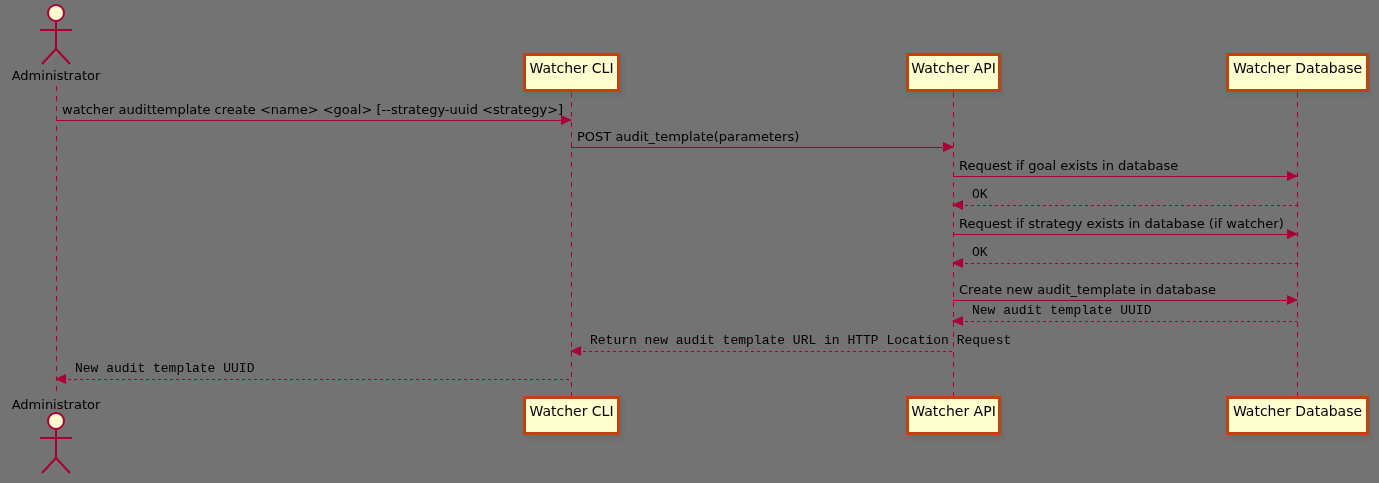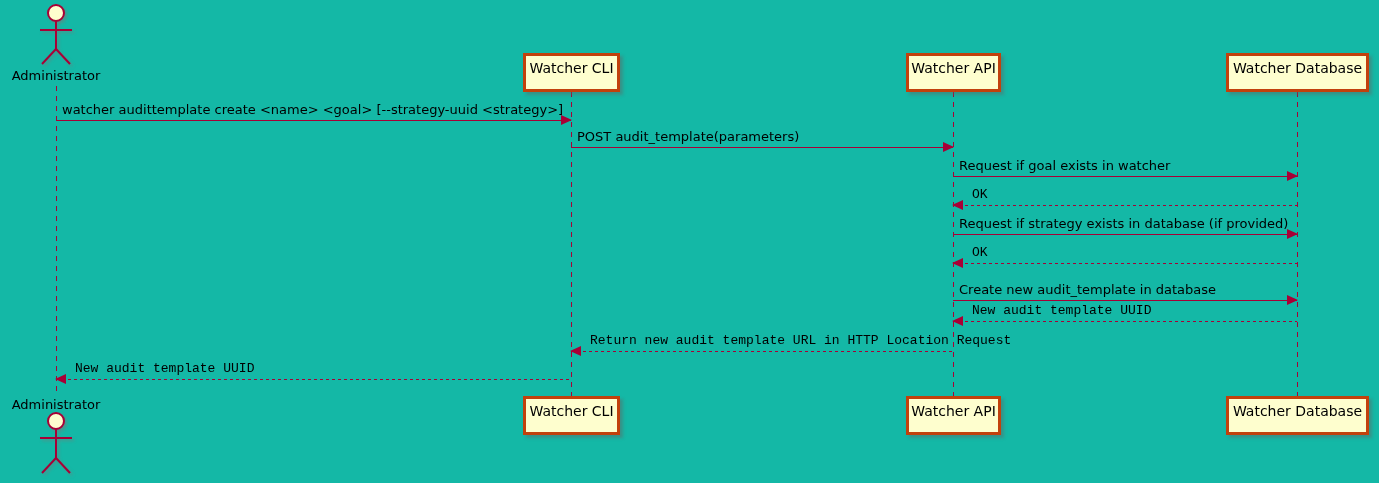--- a/index.html
+++ b/index.html
@@ -4,21 +4,21 @@
 <style>
   html, body {
     margin: 0;
     padding: 0;
     background: #ffffff;
   }
   .diagram {
     position: relative;
     width: 1379px;
     height: 483px;
-    background: #14b8a6;
+    background: #737373;
     font-family: "DejaVu Sans", "Liberation Sans", sans-serif;
     color: #000000;
     overflow: hidden;
   }
   
   .actor-figure {
     position: absolute;
     filter: drop-shadow(2px 2px 1.5px rgba(120,120,120,0.55));
   }
   .actor-label {
@@ -110,35 +110,35 @@
   </div>
 
   <div class="msg" style="left:56px; top:103px; width:515px;">
     <span class="label">watcher audittemplate create &lt;name&gt; &lt;goal&gt; [--strategy-uuid &lt;strategy&gt;]</span>
     <div class="line solid">
       <span class="arrow right"></span>
     </div>
   </div>
 
   <div class="msg" style="left:953px; top:159px; width:344px;">
-    <span class="label">Request if goal exists in watcher</span>
+    <span class="label">Request if goal exists in database</span>
     <div class="line solid">
       <span class="arrow right"></span>
     </div>
   </div>
 
   <div class="msg" style="left:953px; top:188px; width:344px;">
     <span class="label ret">OK</span>
     <div class="line dashed">
       <span class="arrow left"></span>
     </div>
   </div>
 
   <div class="msg" style="left:953px; top:217px; width:344px;">
-    <span class="label">Request if strategy exists in database (if provided)</span>
+    <span class="label">Request if strategy exists in database (if watcher)</span>
     <div class="line solid">
       <span class="arrow right"></span>
     </div>
   </div>
 
   <div class="msg" style="left:953px; top:246px; width:344px;">
     <span class="label ret">OK</span>
     <div class="line dashed">
       <span class="arrow left"></span>
     </div>

